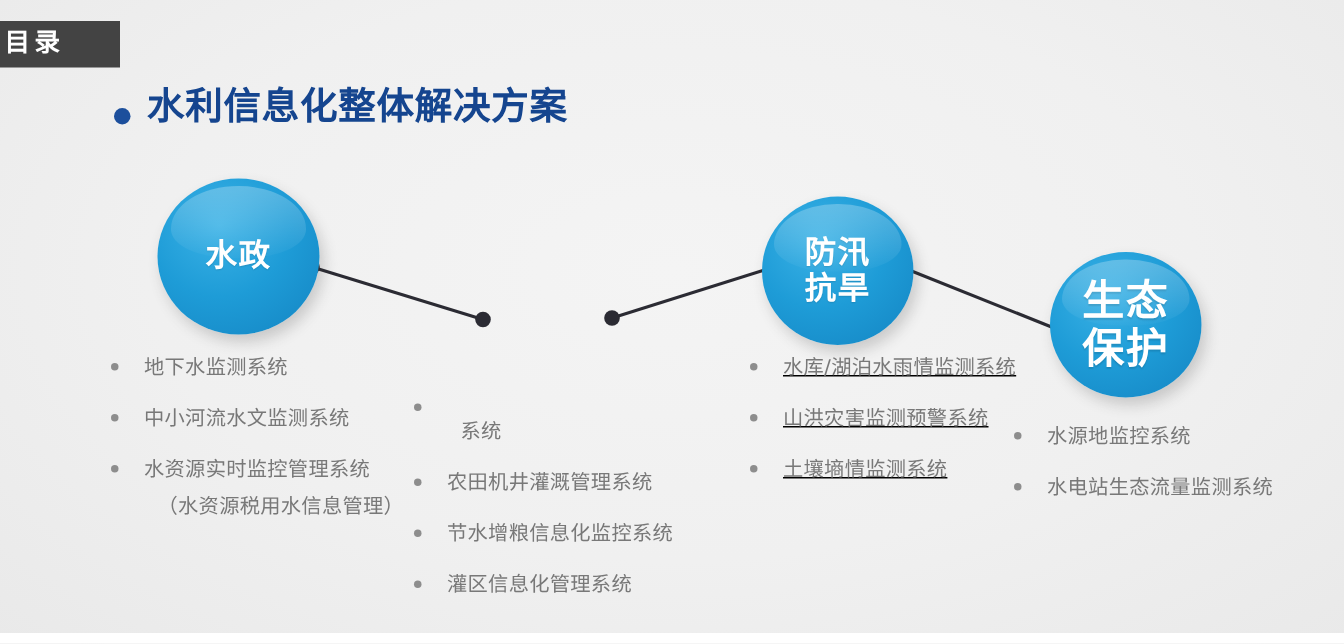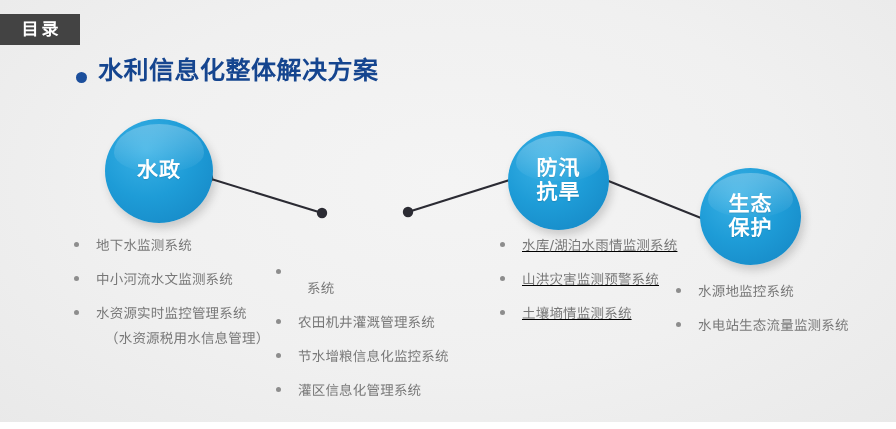--- a/index.html
+++ b/index.html
@@ -46,21 +46,20 @@
   .header-tag {
     position: absolute;
     left: 0;
     top: 14px;
     width: 80px;
     height: 31px;
     background: #434343;
     z-index: 5;
     display: flex;
     align-items: center;
-    justify-content: center;
   }
   .header-tag-label {
     color: #ffffff;
     font-size: 17px;
     font-weight: bold;
     letter-spacing: 3px;
     line-height: 1;
     text-indent: 3px;
     font-family: "DejaVu Sans", "Liberation Sans", sans-serif;
   }
@@ -163,21 +162,21 @@
   #node-3 .node-line { font-size: 21px; }
 
   
   #node-4 {
     left: 700px;
     top: 168px;
     width: 101px;
     height: 97px;
     background: radial-gradient(circle at 38% 30%, #3bb2e6 0%, #1e9cd7 48%, #1484c2 100%);
   }
-  #node-4 .node-line { font-size: 21px; }
+  #node-4 .node-line { font-size: 28px; }
 
   
   .bullet-column {
     position: absolute;
     z-index: 4;
   }
   .bullet-item {
     display: flex;
     align-items: flex-start;
     margin-bottom: 13px;

